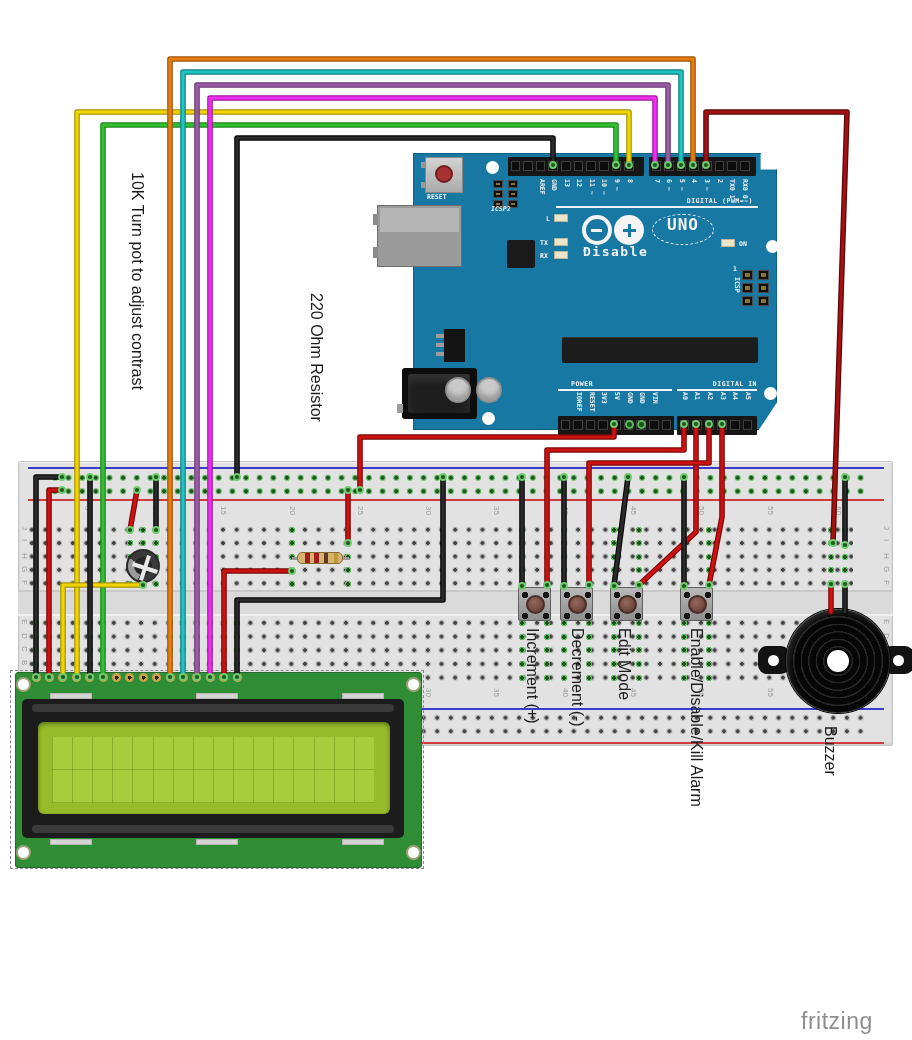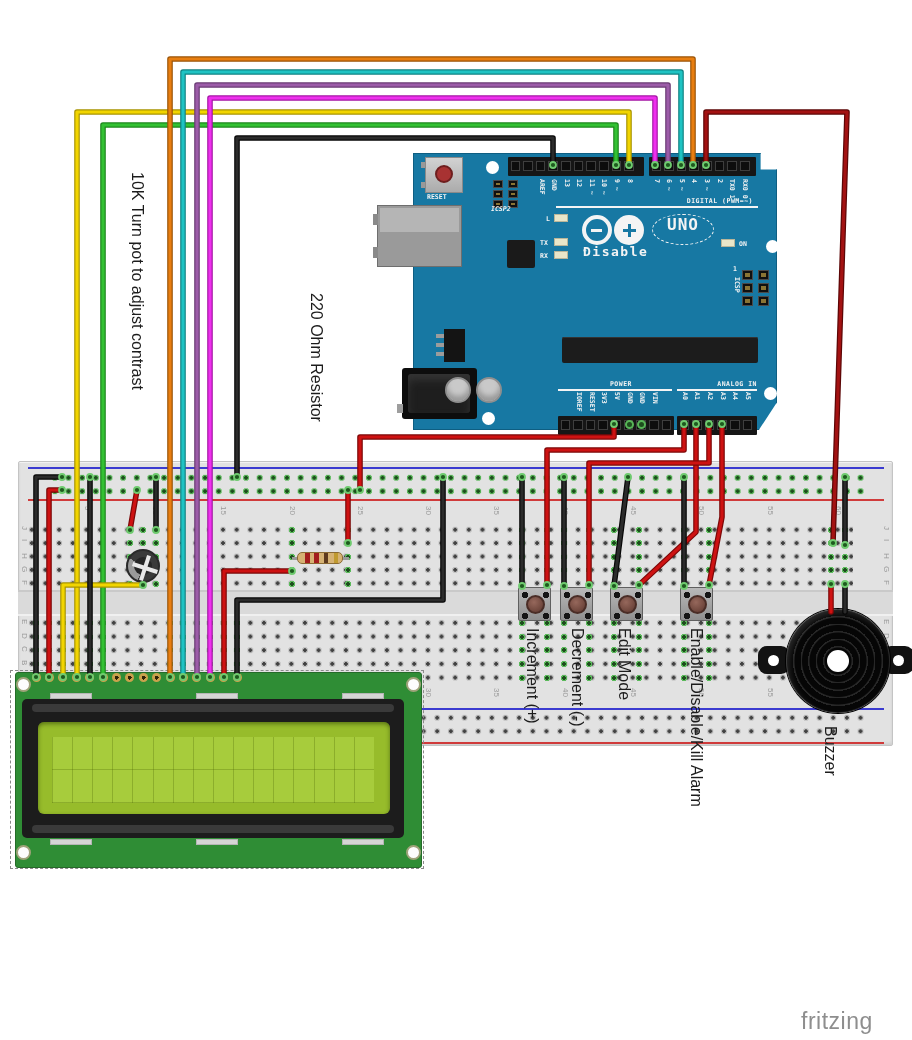--- a/index.html
+++ b/index.html
@@ -426,23 +426,23 @@
       <div class="silk silk-rot" style="left: 687.5px; top: 392px;">A0</div>
       <div class="silk silk-rot" style="left: 699.5px; top: 392px;">A1</div>
       <div class="silk silk-rot" style="left: 712.5px; top: 392px;">A2</div>
       <div class="silk silk-rot" style="left: 725.5px; top: 392px;">A3</div>
       <div class="silk silk-rot" style="left: 737.5px; top: 392px;">A4</div>
       <div class="silk silk-rot" style="left: 750.5px; top: 392px;">A5</div>
     </div>
 
   <div class="silk z4" style="left:633px;top:198px;width:120px;text-align:right;letter-spacing:.5px;">DIGITAL (PWM=~)</div>
   <div class="silk-line z4" style="left:556px;top:206px;width:202px;"></div>
-  <div class="silk z4" style="left:571px;top:381px;width:100px;text-align:center;letter-spacing:.5px;">POWER</div>
+  <div class="silk z4" style="left:571px;top:381px;width:100px;text-align:left;letter-spacing:.5px;">POWER</div>
   <div class="silk-line z4" style="left:558px;top:389px;width:114px;"></div>
-  <div class="silk z4" style="left:657px;top:381px;width:100px;text-align:right;letter-spacing:.5px;">ANALOG IN</div>
+  <div class="silk z4" style="left:657px;top:381px;width:100px;text-align:right;letter-spacing:.5px;">DIGITAL IN</div>
   <div class="silk-line z4" style="left:677px;top:389px;width:80px;"></div>
 
   <div class="silk z4" style="left:546px;top:216px;">L</div>
   <div class="led z4" style="left:554px;top:214px;"></div>
   <div class="silk z4" style="left:540px;top:240px;">TX</div>
   <div class="led z4" style="left:554px;top:238px;"></div>
   <div class="silk z4" style="left:540px;top:253px;">RX</div>
   <div class="led z4" style="left:554px;top:251px;"></div>
   <div class="led z4" style="left:721px;top:239px;"></div>
   <div class="silk z4" style="left:739px;top:241px;">ON</div>

